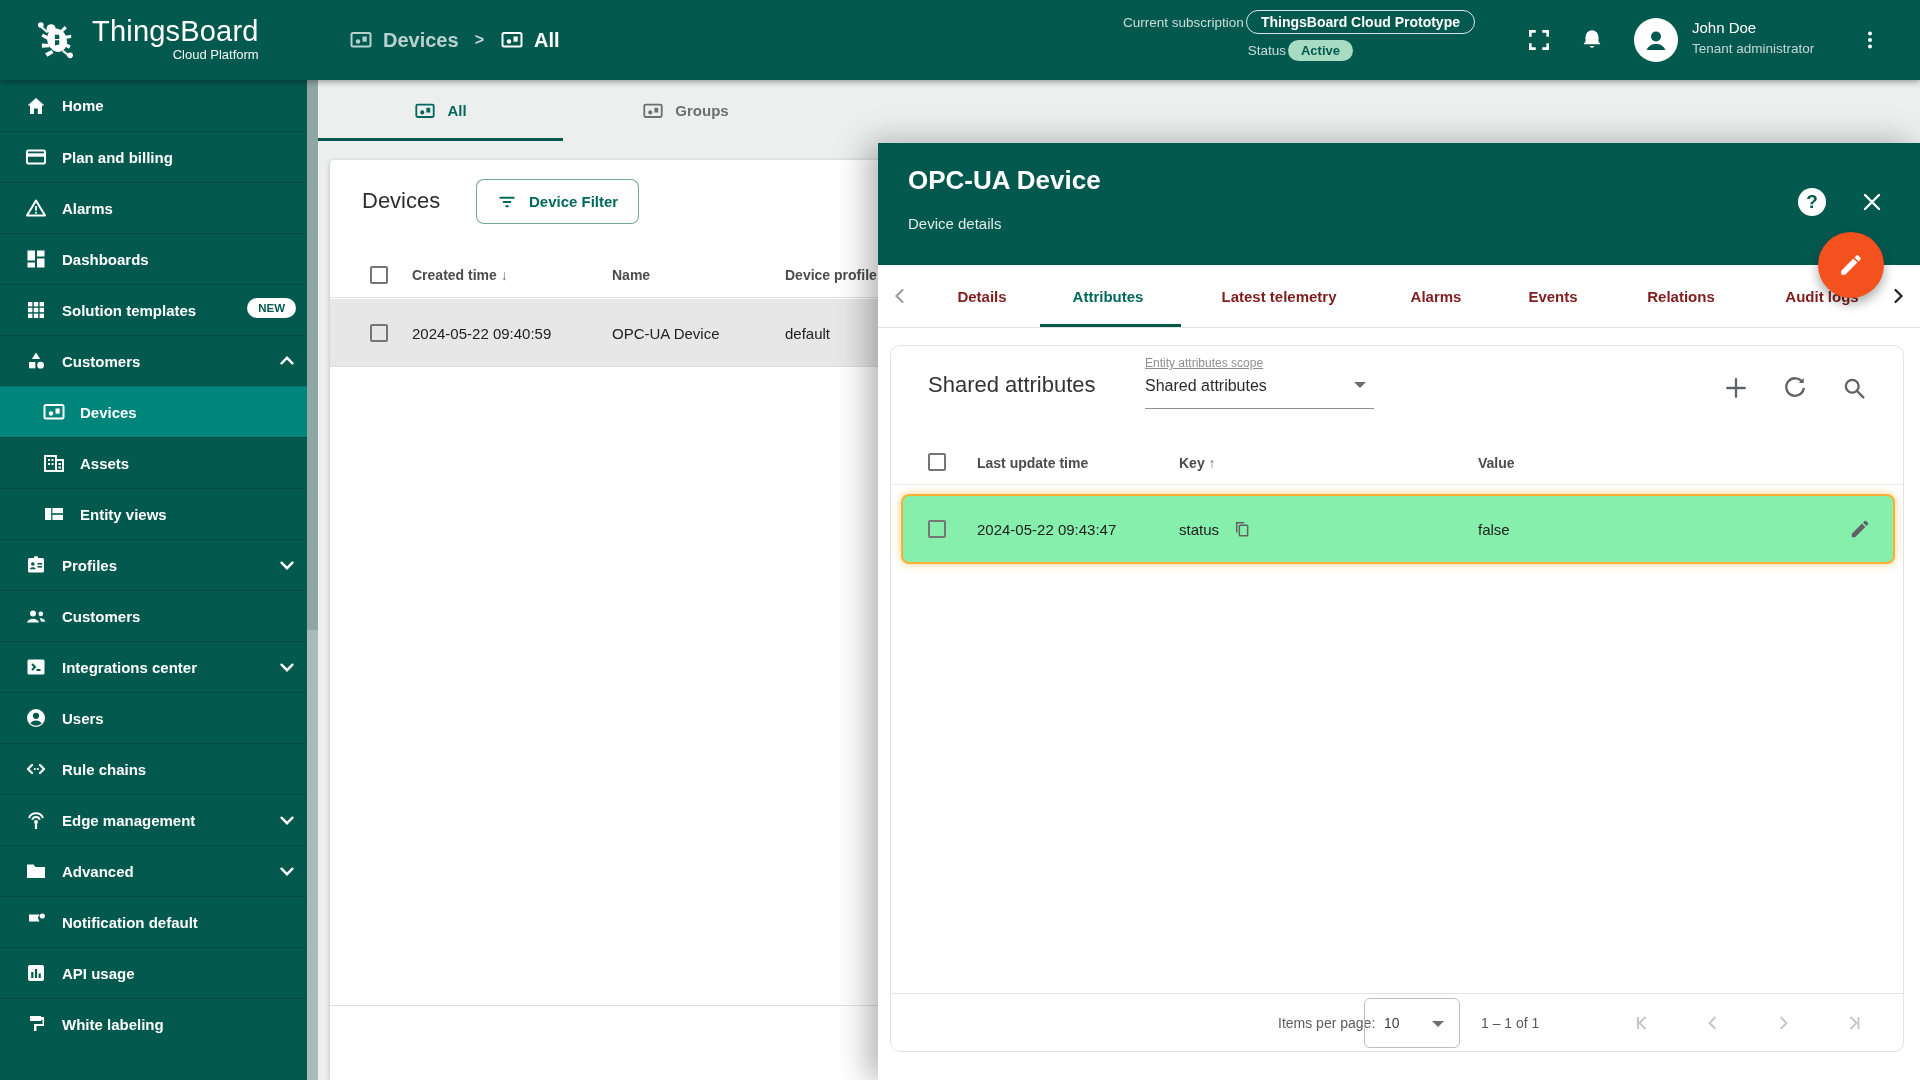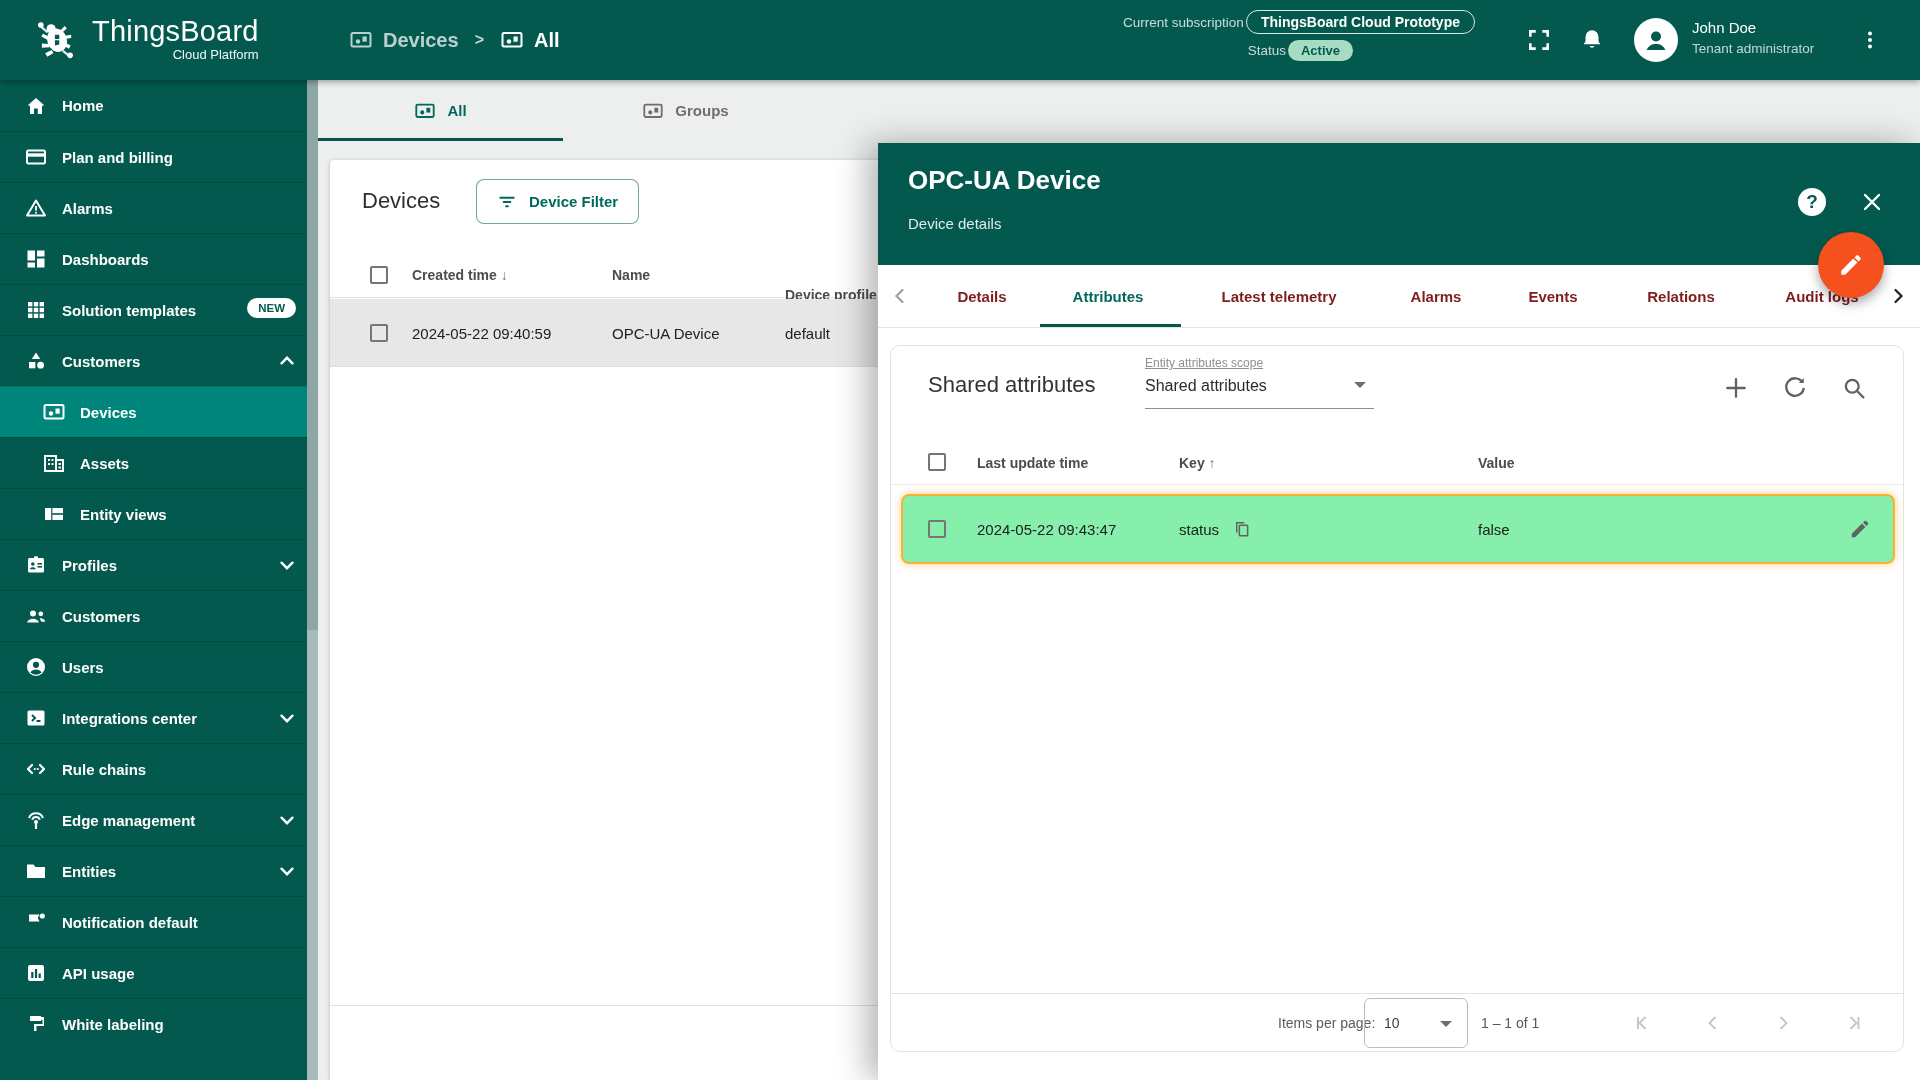--- a/index.html
+++ b/index.html
@@ -97,21 +97,21 @@
   .scope-value { position:absolute; left:254px; top:31px; font-size:16px; color:#2b2b2b; cursor:pointer; }
   .scope-caret { position:absolute; left:463px; top:36px; width:0; height:0; border-left:6px solid transparent;
                  border-right:6px solid transparent; border-top:6px solid #6d6d6d; }
   .scope-underline { position:absolute; left:254px; top:62px; width:229px; border-top:1px solid #8f8f8f; }
   .acard-ic { position:absolute; top:28px; width:28px; height:28px; cursor:pointer; }
   .attr-head-row { position:absolute; left:0; top:96px; width:100%; height:43px; border-bottom:1px solid #ECECEC; }
   .attr-row { position:absolute; left:10px; top:148px; width:994px; height:70px; background:#86efac;
               border:2px solid #FBB034; border-radius:8px; box-shadow:0 0 10px rgba(251,176,52,.55); }
   .paginator { position:absolute; left:0; bottom:0; width:100%; height:58px; border-top:1px solid #E3E3E3; }
   .pg-label { position:absolute; left:387px; top:21px; font-size:14px; color:#5c5c5c; }
-  .pg-select { position:absolute; left:473px; top:4px; width:104px; height:50px; border:1px solid #BDBDBD; border-radius:6px; cursor:pointer;padding-left:23px; }
+  .pg-select { position:absolute; left:473px; top:4px; width:96px; height:50px; border:1px solid #BDBDBD; border-radius:6px; cursor:pointer;padding-left:23px; }
   .pg-sel-val { position:absolute; left:19px; top:16px; font-size:14px; color:#3c3c3c; }
   .pg-caret { position:absolute; right:15px; top:22px; width:0; height:0; border-left:6px solid transparent;
               border-right:6px solid transparent; border-top:6px solid #6d6d6d; }
   .pg-range { position:absolute; left:590px; top:21px; font-size:14px; color:#585858; }
   .pg-btn { position:absolute; top:17px; width:24px; height:24px; }
 
   .i { display:inline-flex; flex:none; }
   svg { display:block; }
 </style>
 </head>
@@ -159,21 +159,21 @@
               <path d="M5 12.5l4.5 4.5L19 7.5" stroke="#fff" stroke-width="3.2" fill="none" stroke-linecap="round" stroke-linejoin="round"></path>
             </svg>
         </div>
       </div>
       <div class="toggle-label">Include customer entities</div>
 
       <div class="dtbl-head">
         <span class="cbx" style="left:40px; top:13px;"></span>
         <span class="col-h" style="left:82px; top:14px;"><span>Created time</span> <span class="sort-ar">↓</span></span>
         <span class="col-h" style="left:282px; top:14px;">Name</span>
-        <span class="col-h" style="left:455px; top:14px;margin-top:20px;">Device profile</span>
+        <span class="col-h" style="left:455px; top:14px;">Device profile</span>
       </div>
       <div class="dtbl-row">
         <span class="cbx" style="left:40px; top:25px;"></span>
         <span class="col-c" style="left:82px; top:26px;">2024-05-22 09:40:59</span>
         <span class="col-c" style="left:282px; top:26px;">OPC-UA Device</span>
         <span class="col-c" style="left:455px; top:26px;">default</span>
       </div>
       <div class="dc-footline"></div>
     </div>
   </div>
@@ -407,41 +407,41 @@
             <path d="M3 18.5c.9-2.6 3.3-3.8 6-3.8s5.1 1.2 6 3.8z" fill="#fff"></path>
             <circle cx="16.8" cy="9.8" r="2.4" fill="#fff"></circle>
             <path d="M15.7 14.4c2.8-.4 5 .9 5.6 3.4h-4z" fill="#fff"></path>
           </svg>
         </span>
       <span class="nav-label">Customers</span>
     </div>
     <div class="nav-item">
       <span class="i">
           <svg width="24" height="24" viewBox="0 0 24 24">
+            <rect x="3.5" y="4.5" width="17" height="15" rx="1.5" fill="#fff"></rect>
+            <path d="M8 9l3 3-3 3" stroke="#04594F" stroke-width="2" fill="none"></path>
+            <line x1="12.5" y1="15" x2="16.5" y2="15" stroke="#04594F" stroke-width="2"></line>
+          </svg>
+        </span>
+      <span class="nav-label">Integrations center</span>
+      <span class="nav-chev">
+          <svg width="22" height="22" viewBox="0 0 24 24">
+            <path d="M6 9.5l6 6 6-6" stroke="#fff" stroke-width="2.6" fill="none" stroke-linecap="round"></path>
+          </svg>
+        </span>
+    </div>
+    <div class="nav-item">
+      <span class="i">
+          <svg width="24" height="24" viewBox="0 0 24 24">
             <circle cx="12" cy="12" r="9" fill="#fff"></circle>
             <circle cx="12" cy="9.8" r="3.1" fill="#04594F"></circle>
             <path d="M6.2 17.6c1.3-2.1 3.4-3.1 5.8-3.1s4.5 1 5.8 3.1a9 9 0 0 1-11.6 0z" fill="#04594F"></path>
           </svg>
         </span>
       <span class="nav-label">Users</span>
-    </div>
-    <div class="nav-item">
-      <span class="i">
-          <svg width="24" height="24" viewBox="0 0 24 24">
-            <rect x="3.5" y="4.5" width="17" height="15" rx="1.5" fill="#fff"></rect>
-            <path d="M8 9l3 3-3 3" stroke="#04594F" stroke-width="2" fill="none"></path>
-            <line x1="12.5" y1="15" x2="16.5" y2="15" stroke="#04594F" stroke-width="2"></line>
-          </svg>
-        </span>
-      <span class="nav-label">Integrations center</span>
-      <span class="nav-chev">
-          <svg width="22" height="22" viewBox="0 0 24 24">
-            <path d="M6 9.5l6 6 6-6" stroke="#fff" stroke-width="2.6" fill="none" stroke-linecap="round"></path>
-          </svg>
-        </span>
     </div>
     <div class="nav-item">
       <span class="i">
           <svg width="24" height="24" viewBox="0 0 24 24">
             <path d="M8 8l-4 4 4 4M16 8l4 4-4 4" stroke="#fff" stroke-width="2.2" fill="none" stroke-linecap="round" stroke-linejoin="round"></path>
             <circle cx="10.8" cy="12" r="1.1" fill="#fff"></circle>
             <circle cx="13.8" cy="12" r="1.1" fill="#fff"></circle>
           </svg>
         </span>
       <span class="nav-label">Rule chains</span>
@@ -461,21 +461,21 @@
             <path d="M6 9.5l6 6 6-6" stroke="#fff" stroke-width="2.6" fill="none" stroke-linecap="round"></path>
           </svg>
         </span>
     </div>
     <div class="nav-item">
       <span class="i">
           <svg width="24" height="24" viewBox="0 0 24 24">
             <path d="M3 5.5h6.5l2 2.5H21v11H3z" fill="#fff"></path>
           </svg>
         </span>
-      <span class="nav-label">Entities</span>
+      <span class="nav-label">Advanced</span>
       <span class="nav-chev">
           <svg width="22" height="22" viewBox="0 0 24 24">
             <path d="M6 9.5l6 6 6-6" stroke="#fff" stroke-width="2.6" fill="none" stroke-linecap="round"></path>
           </svg>
         </span>
     </div>
     <div class="nav-item">
       <span class="i">
           <svg width="24" height="24" viewBox="0 0 24 24">
             <path d="M5 21V4.5h10.5L13.8 8l1.7 3.5H5" fill="#fff"></path>

